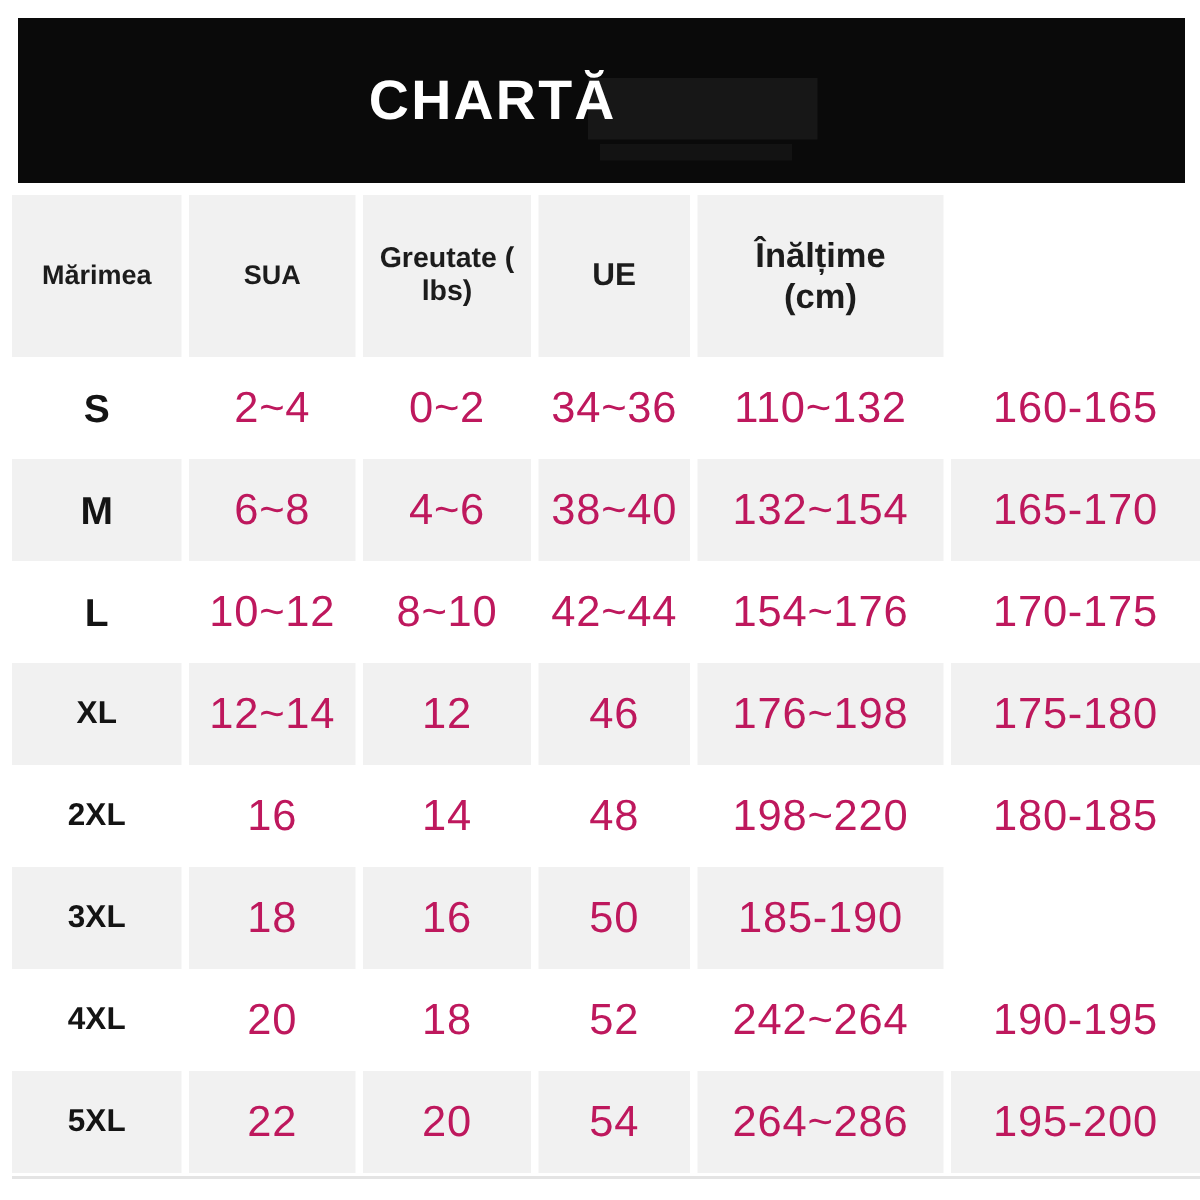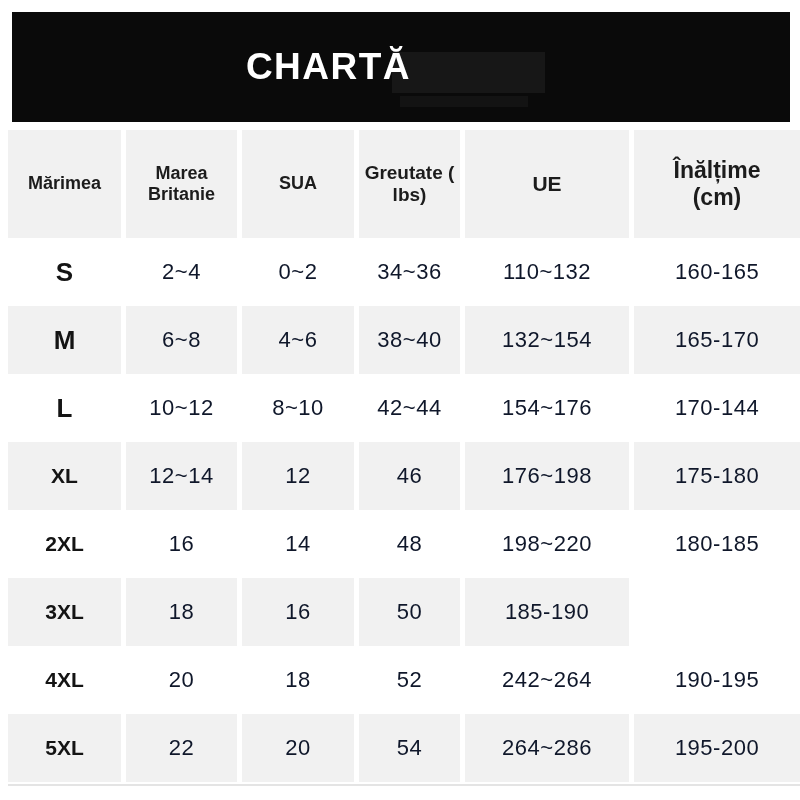--- a/index.html
+++ b/index.html
@@ -32,39 +32,37 @@
   .row.gray .cell{background:#f1f1f1;}
   .row.header{height:108px;}
   .row.data{height:68px;}
   .hcell{
     font-weight:bold;color:#1c1c1c;line-height:1.18;white-space:pre-line;
     font-size:18px;
   }
   .hcell.c3{font-size:21px;}
   .hcell.c4{font-size:19px;}
   .hcell.c5{font-size:23px;}
-  .row.data .cell{font-size:22px;color:#0f172a;letter-spacing:0.5px;}
+  .row.data .cell{font-size:29px;color:#be185d;letter-spacing:0.5px;}
   .row.data .size-cell{font-weight:bold;color:#141414;font-size:21px;letter-spacing:0;}
   .row.data .size-cell.big{font-size:26px;}
   .bottom-edge{position:absolute;left:8px;top:784px;width:792px;height:2px;background:#e4e4e4;}
 </style>
 </head>
 <body>
 
 <div class="banner">
   <div class="ghost1"></div>
   <div class="ghost2"></div>
   <h1 class="banner-title">CHARTĂ</h1>
 </div>
 
 <div class="size-table">
   <div class="row header gray">
       <div class="cell hcell c0">Mărimea</div>
-      <div class="cell hcell c1">Marea
-Britanie</div>
       <div class="cell hcell c2">SUA</div>
       <div class="cell hcell c4">Greutate (
 lbs)</div>
       <div class="cell hcell c3">UE</div>
       <div class="cell hcell c5">Înălțime
 (cm)</div>
     </div>
   <div>
       <div class="row data">
         <div class="cell size-cell big">S</div>
@@ -81,21 +79,21 @@
         <div class="cell">38~40</div>
         <div class="cell">132~154</div>
         <div class="cell">165-170</div>
       </div>
       <div class="row data">
         <div class="cell size-cell big">L</div>
         <div class="cell">10~12</div>
         <div class="cell">8~10</div>
         <div class="cell">42~44</div>
         <div class="cell">154~176</div>
-        <div class="cell">170-144</div>
+        <div class="cell">170-175</div>
       </div>
       <div class="row data gray">
         <div class="cell size-cell">XL</div>
         <div class="cell">12~14</div>
         <div class="cell">12</div>
         <div class="cell">46</div>
         <div class="cell">176~198</div>
         <div class="cell">175-180</div>
       </div>
       <div class="row data">

